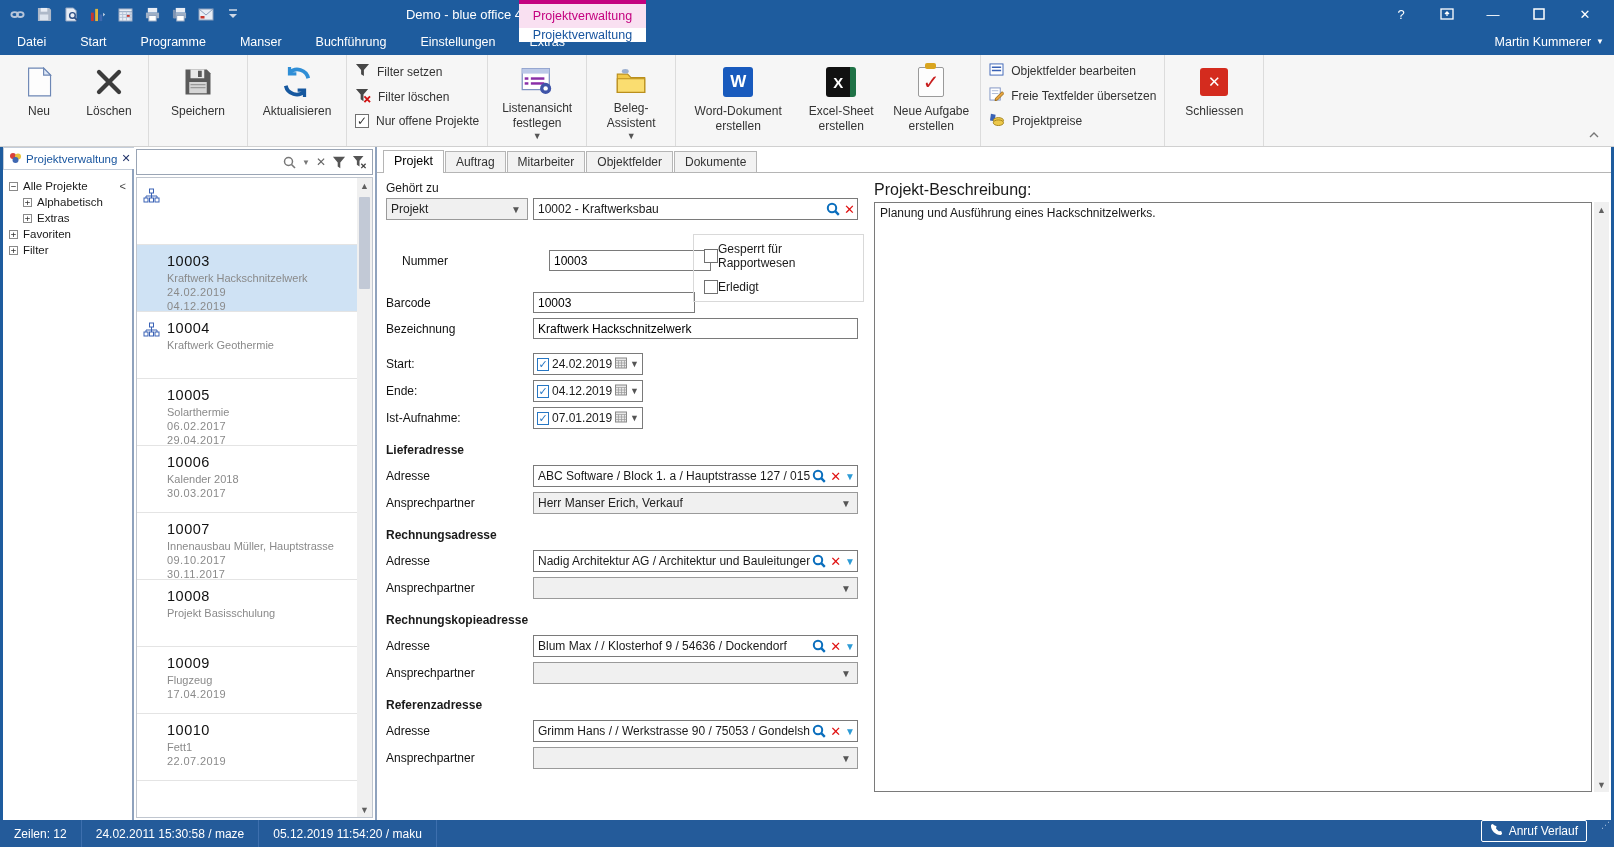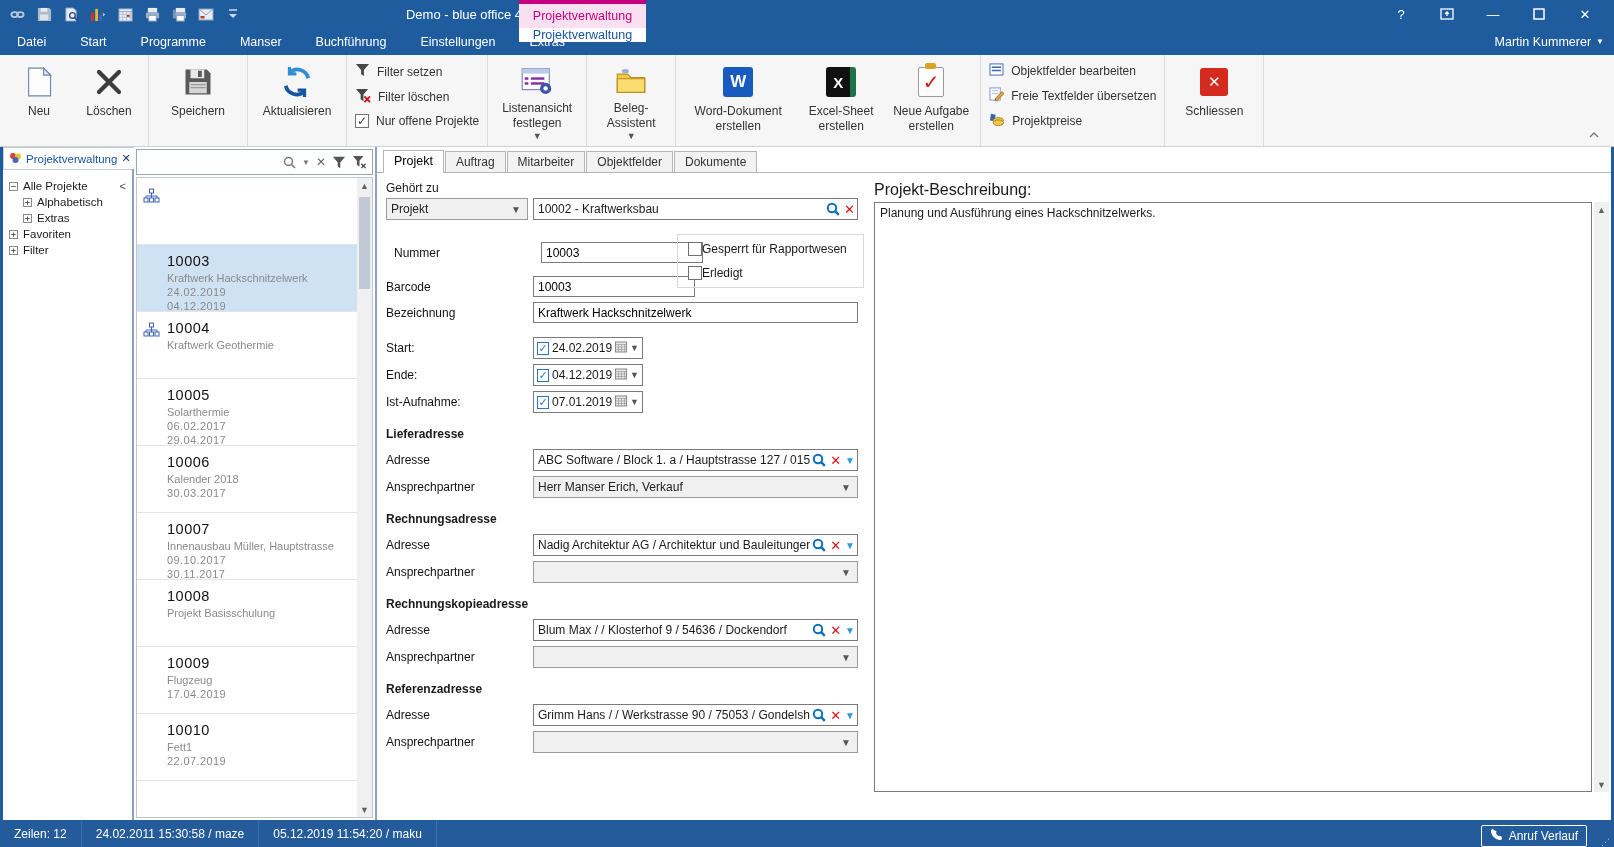--- a/index.html
+++ b/index.html
@@ -110,21 +110,21 @@
   
   .desc-col { flex:1; display:flex; flex-direction:column; padding:8px 2px 0 10px; min-width:0; }
   .desc-label { font-size:16px; margin-bottom:3px; }
   .desc-wrap { flex:1; display:flex; min-height:0; margin-bottom:28px; }
   .desc-box { flex:1; border:1px solid #7a7a7a; background:#fff; padding:3px 5px; font-size:12px; overflow:hidden; }
   .desc-scroll { width:15px; background:#f0f0f0; display:flex; flex-direction:column; margin-left:2px; }
   .desc-scroll .arr { height:15px; display:flex; align-items:center; justify-content:center; color:#606060; font-size:9px; cursor:pointer; }
   .desc-scroll .track { flex:1; }
 
   
-  .statusbar { height:27px; background:#245b9a; color:#fff; display:flex; align-items:flex-end; font-size:12px; flex:0 0 auto; position:relative; }
+  .statusbar { height:27px; background:#245b9a; color:#fff; display:flex; align-items:flex-start; font-size:12px; flex:0 0 auto; position:relative; }
   .sb-cell { padding:0 14px; height:100%; display:flex; align-items:center; border-right:1px solid #3d6fae; white-space:nowrap; }
   .sb-spacer { flex:1; }
   .anruf-btn { border:1px solid #fff; border-radius:2px; display:flex; align-items:center; gap:6px; padding:2px 8px; margin-right:14px; cursor:pointer; font-size:12px; }
   .grip { width:10px; height:10px; margin-right:3px; color:#9db8d8; font-size:9px; }
 </style>
 </head>
 <body>
 
 <div class="window">
 
@@ -583,21 +583,21 @@
                     <circle cx="6" cy="6" r="4.2" fill="none" stroke="#0a6ebd" stroke-width="2"></circle>
                     <path d="M9.2 9.2l3.6 3.6" stroke="#0a6ebd" stroke-width="2.4"></path>
                   </svg>
                 </span>
               <span class="lic redx">✕</span>
             </div>
           </div>
 
           <div class="frow" style="align-items:flex-start;">
             <div style="flex:1 1 auto;display:flex;flex-direction:column;gap:5px;">
-              <div class="frow" style="margin:8px;">
+              <div class="frow" style="margin:16px;">
                 <span class="flabel">Nummer</span>
                 <input class="tinput w-small" value="10003" style="">
               </div>
               <div class="frow" style="margin:0;">
                 <span class="flabel">Barcode</span>
                 <input class="tinput w-small" value="10003" style="">
               </div>
             </div>
             <div class="chk-group" style="margin-left:-34px;">
               <div class="chk-row">

